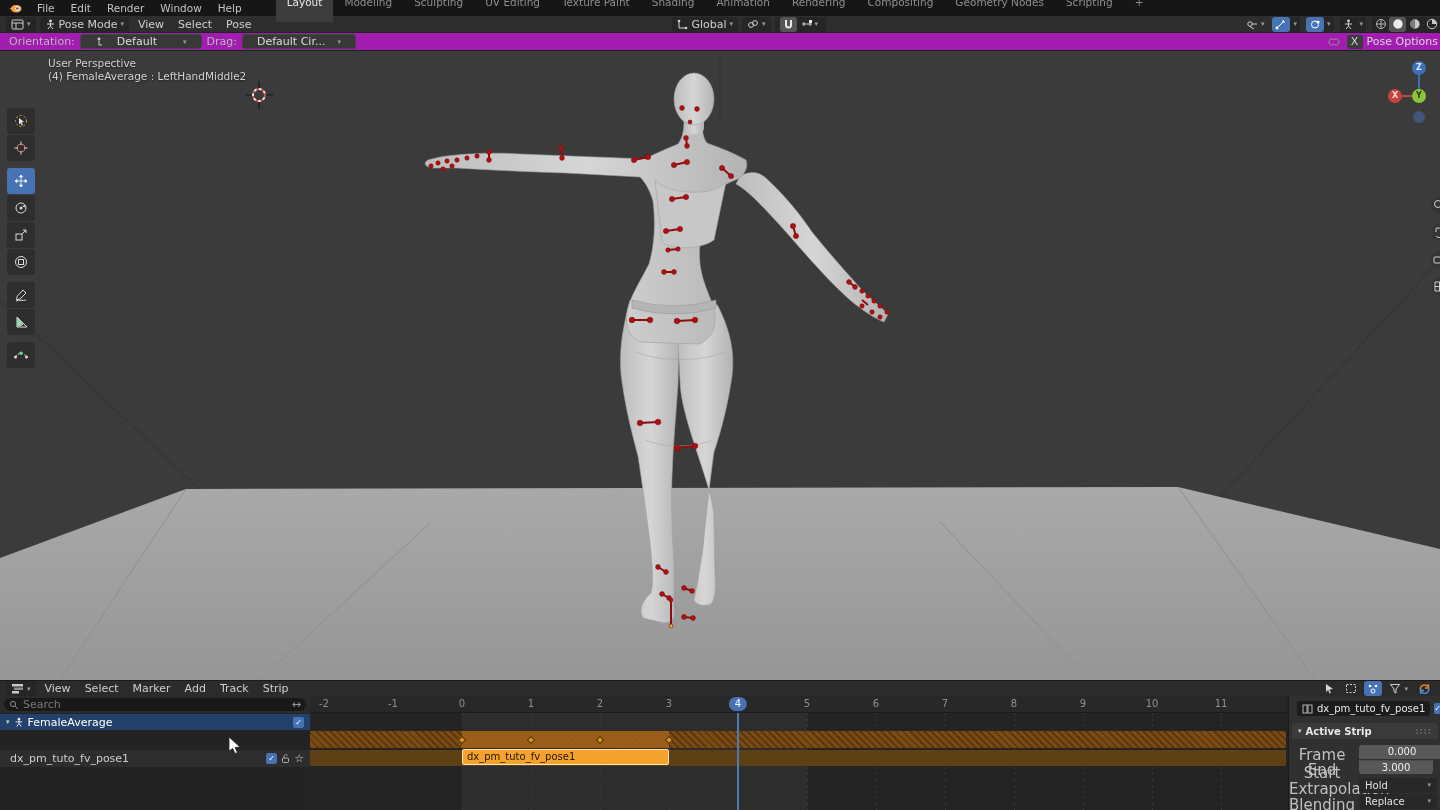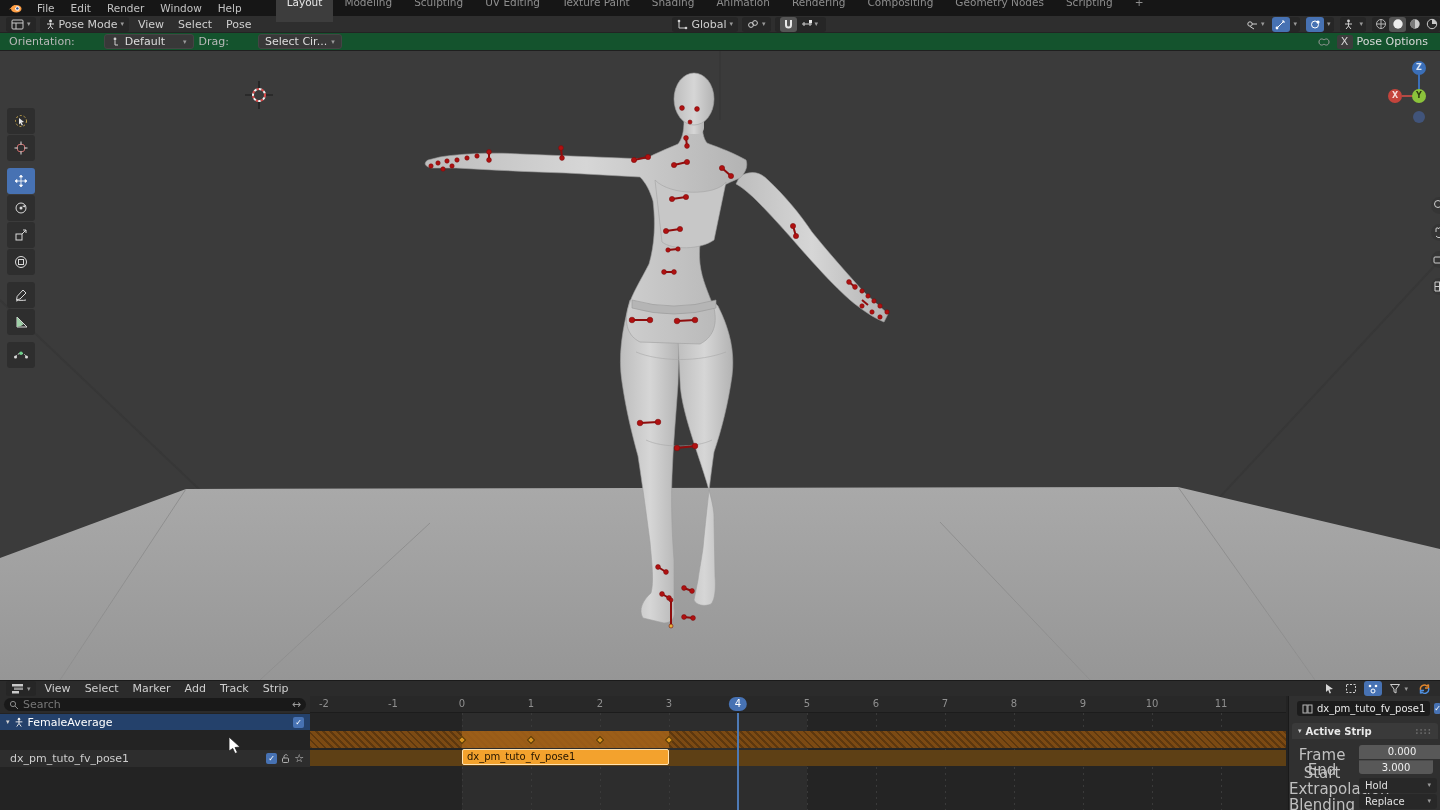--- a/index.html
+++ b/index.html
@@ -25,25 +25,25 @@
   .chev { font-size:7px; color:#9a9a9a; }
   .hmenu { padding:0 7px; color:#cfcfcf; }
   .hspacer { flex:1; }
   .icongrp { display:flex; align-items:center; background:#262626; border-radius:3px; height:15px; margin:0 3px; }
   .ibtn { display:flex; align-items:center; gap:2px; padding:0 3px; height:15px; border-radius:3px; }
   .ibtn.on { background:#4772b3; }
   .shadebtn { width:17px; height:15px; display:flex; align-items:center; justify-content:center; border-radius:3px; }
   .shadebtn.on { background:#545454; }
 
   
-  #toolset { position:absolute; left:0; top:33px; width:1440px; height:18px; background:#14532d;
+  #toolset { position:absolute; left:0; top:33px; width:1440px; height:18px; background:#a21caf;
     display:flex; align-items:center; z-index:38; border-bottom:1px solid #1f1f1f; }
   .tslabel { color:#b8b8b8; padding:0 5px; }
-  .tsdrop { display:flex; align-items:center; gap:4px; background:#383838; border:1px solid #444;
-    border-radius:3px; height:15px; padding:0 6px; color:#dddddd;margin-left:24px; }
+  .tsdrop { display:flex; align-items:center; gap:12px; background:#383838; border:1px solid #444;
+    border-radius:3px; height:15px; padding:0 14px; color:#dddddd; }
   .xbtn { background:#3c3c3c; border-radius:2px; width:16px; height:14px; text-align:center;
     line-height:14px; color:#d5d5d5; margin:0 4px; }
 
   
   #viewport { position:absolute; left:0; top:51px; width:1440px; height:629px; background:#3b3b3b; overflow:hidden; }
   #vp-overlay-text { position:absolute; left:48px; top:6px; color:#d1d1d1; font-size:10.5px; line-height:13px;
     text-shadow:0 1px 2px rgba(0,0,0,.5); z-index:5; }
   
   #vtoolbar { position:absolute; left:7px; top:57px; width:28px; display:flex; flex-direction:column; gap:1px; z-index:6; }
   .tool { width:28px; height:26px; background:#2e2e2e; border-radius:3px; display:flex; align-items:center;
@@ -256,29 +256,29 @@
   <div class="tsdrop">
     <svg width="10" height="11" viewBox="0 0 10 11">
       <circle cx="4" cy="3" r="1.4" fill="#cfcfcf"></circle>
         <path d="M4 4.5 V9 M4 9 l3 0" stroke="#cfcfcf" fill="none"></path>
     </svg>
     <span>Default</span>
     <span class="chev" style="margin-left:14px">▾</span>
   </div>
   <span class="tslabel" style="">Drag:</span>
   <div class="tsdrop">
-    <span>Select Cir...</span>
+    <span>Default Cir...</span>
     <span class="chev">▾</span>
   </div>
   <div class="hspacer"></div>
   <svg width="14" height="12" viewBox="0 0 14 12" style="margin-right:2px">
     <path d="M2 6 C2 3 5 2 7 4 C9 2 12 3 12 6 C12 9 9 10 7 8 C5 10 2 9 2 6 Z" fill="none" stroke="#9a9a9a"></path>
   </svg>
   <div class="xbtn">X</div>
-  <span style="color:#d8d8d8; padding-right:12px">Pose Options</span>
+  <span style="color:#d8d8d8; padding-right:2px">Pose Options</span>
 </div>
 
 <div id="viewport">
   <svg width="1440" height="629" viewBox="0 51 1440 629">
     <defs>
       <linearGradient id="floorg" x1="0" y1="0" x2="0" y2="1">
         <stop offset="0" stop-color="#a9a9a9"></stop>
           <stop offset="1" stop-color="#969696"></stop>
       </linearGradient>
       <linearGradient id="bodyg" x1="0" y1="0" x2="1" y2="0">
@@ -402,20 +402,24 @@
         <circle cx="692" cy="591" r="2.4"></circle>
       <circle cx="662" cy="594" r="2.4"></circle>
         <circle cx="669" cy="598" r="2.4"></circle>
       <circle cx="671" cy="600" r="2"></circle>
         <circle cx="671" cy="626" r="2" fill="#e2b33c"></circle>
       <circle cx="684" cy="617" r="2.4"></circle>
         <circle cx="693" cy="618" r="2.4"></circle>
     </g>
   </svg>
 
+  <div id="vp-overlay-text">
+    <div>User Perspective</div>
+    <div>(4) FemaleAverage : LeftHandMiddle2</div>
+  </div>
 
   <div id="vtoolbar">
     <div class="tool">
       <svg width="14" height="14" viewBox="0 0 14 14">
           <circle cx="7" cy="7" r="5.5" fill="none" stroke="#caa84a" stroke-dasharray="2 2"></circle>
           <path d="M5 4 L10 8 L7.5 8.5 L9 11 L7.8 11.6 L6.4 9 L5 10.5 Z" fill="#e8e8e8"></path>
         </svg>
     </div>
     <div class="tool gapafter">
       <svg width="14" height="14" viewBox="0 0 14 14">

